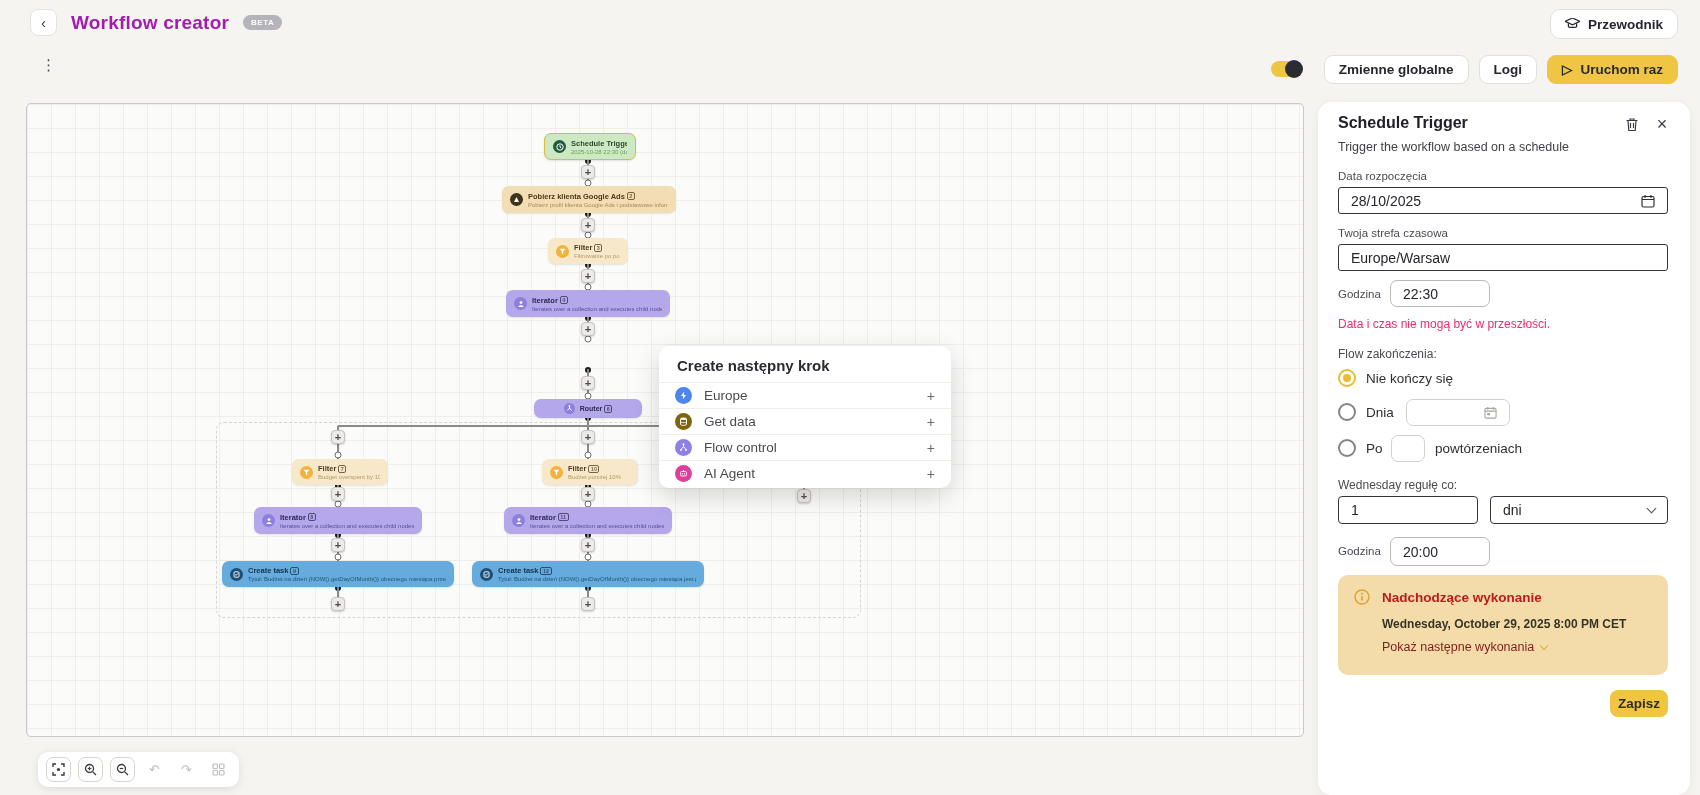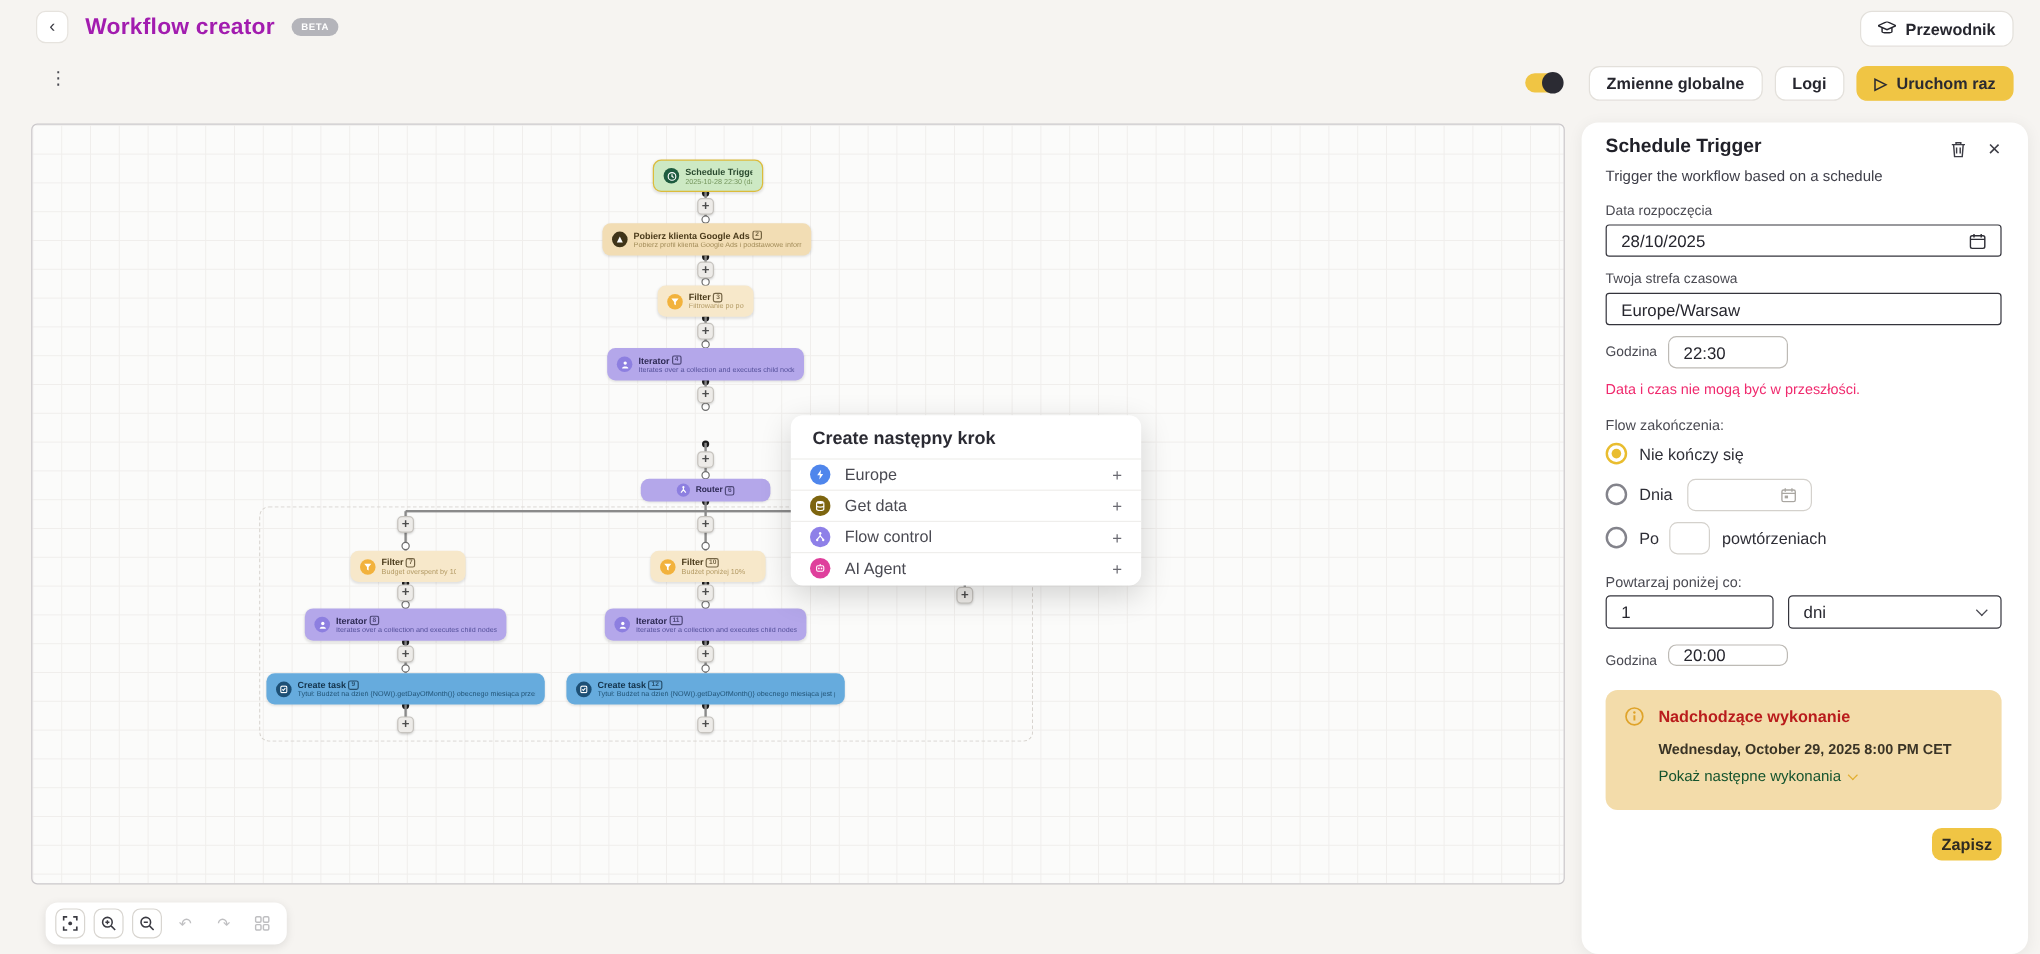--- a/index.html
+++ b/index.html
@@ -90,21 +90,21 @@
   .inp .grow { flex:1; }
   .err { position:absolute; font-size:12px; color:#f02a6e; }
   .radio { position:absolute; width:18px; height:18px; border-radius:50%; border:2px solid #83838b; background:#fff; cursor:pointer; }
   .radio.sel { border-color:#e9bd2f; }
   .radio.sel::after { content:""; position:absolute; left:3px; top:3px; width:8px; height:8px; border-radius:50%; background:#e9bd2f; }
   .rlabel { position:absolute; font-size:13.5px; color:#2e2e36; }
   .chev { width:7px; height:7px; border-right:1.6px solid #4a4a52; border-bottom:1.6px solid #4a4a52; transform:rotate(45deg); margin-top:-4px; }
   .infobox { position:absolute; left:20px; top:473px; width:330px; height:100px; background:#f3dcaa; border-radius:10px; }
   .infobox .ititle { position:absolute; left:44px; top:15px; font-size:13.5px; font-weight:bold; color:#b91c1c; }
   .infobox .idate { position:absolute; left:44px; top:42px; font-size:12px; font-weight:bold; color:#3a3426; }
-  .infobox .ilink { position:absolute; left:44px; top:65px; font-size:12.5px; color:#14532d; display:flex; align-items:center; gap:7px; cursor:pointer; }
+  .infobox .ilink { position:absolute; left:44px; top:65px; font-size:12.5px; color:#7f1d1d; display:flex; align-items:center; gap:7px; cursor:pointer; }
   .infobox .ilink .chev { border-color:#e2ae2f; width:6px; height:6px; margin-top:-2px; }
   .save-btn { position:absolute; left:292px; top:588px; width:58px; height:27px; background:#f0c544; border:none; border-radius:8px;
               font-size:13.5px; font-weight:bold; color:#2f2c22; cursor:pointer; font-family:"Liberation Sans",sans-serif; }
   svg { display:block; }
 </style>
 </head>
 <body>
 
 <div class="hdr">
   <div class="back-btn">
@@ -511,31 +511,31 @@
           <rect x="3.5" y="7.5" width="3" height="2.5" fill="#a9a6a1"></rect>
         </svg>
     </span>
   </div>
 
   <div class="radio" style="left:20px;top:337px"></div>
   <div class="rlabel" style="left:48px;top:339px">Po</div>
   <div class="inp soft" style="left:73px;top:333px;width:34px;height:27px;border-color:#d4d1cc"></div>
   <div class="rlabel" style="left:117px;top:339px">powtórzeniach</div>
 
-  <div class="plabel-s" style="left:20px;top:376px;font-size:12px">Powtarzaj poniżej co:</div>
+  <div class="plabel-s" style="left:20px;top:376px;font-size:12px">Wednesday regułę co:</div>
   <div class="inp dark" style="left:20px;top:394px;width:140px;height:28px;border-radius:4px">
     <span class="grow">1</span>
   </div>
   <div class="inp dark" style="left:172px;top:394px;width:178px;height:28px;border-radius:4px">
     <span class="grow">dni</span>
     <span class="chev"></span>
   </div>
 
   <div class="plabel-s" style="left:20px;top:443px">Godzina</div>
-  <div class="inp soft" style="left:72px;top:435px;width:100px;height:18px">
+  <div class="inp soft" style="left:72px;top:435px;width:100px;height:29px">
     <span>20:00</span>
   </div>
 
   <div class="infobox">
     <span style="position:absolute;left:16px;top:14px">
       <svg width="16" height="16" viewBox="0 0 16 16">
           <circle cx="8" cy="8" r="7" fill="none" stroke="#dfa32a" stroke-width="1.4"></circle>
           <circle cx="8" cy="4.8" r="1" fill="#dfa32a"></circle>
           <path d="M8 7 V11.5" stroke="#dfa32a" stroke-width="1.6"></path>
         </svg>

